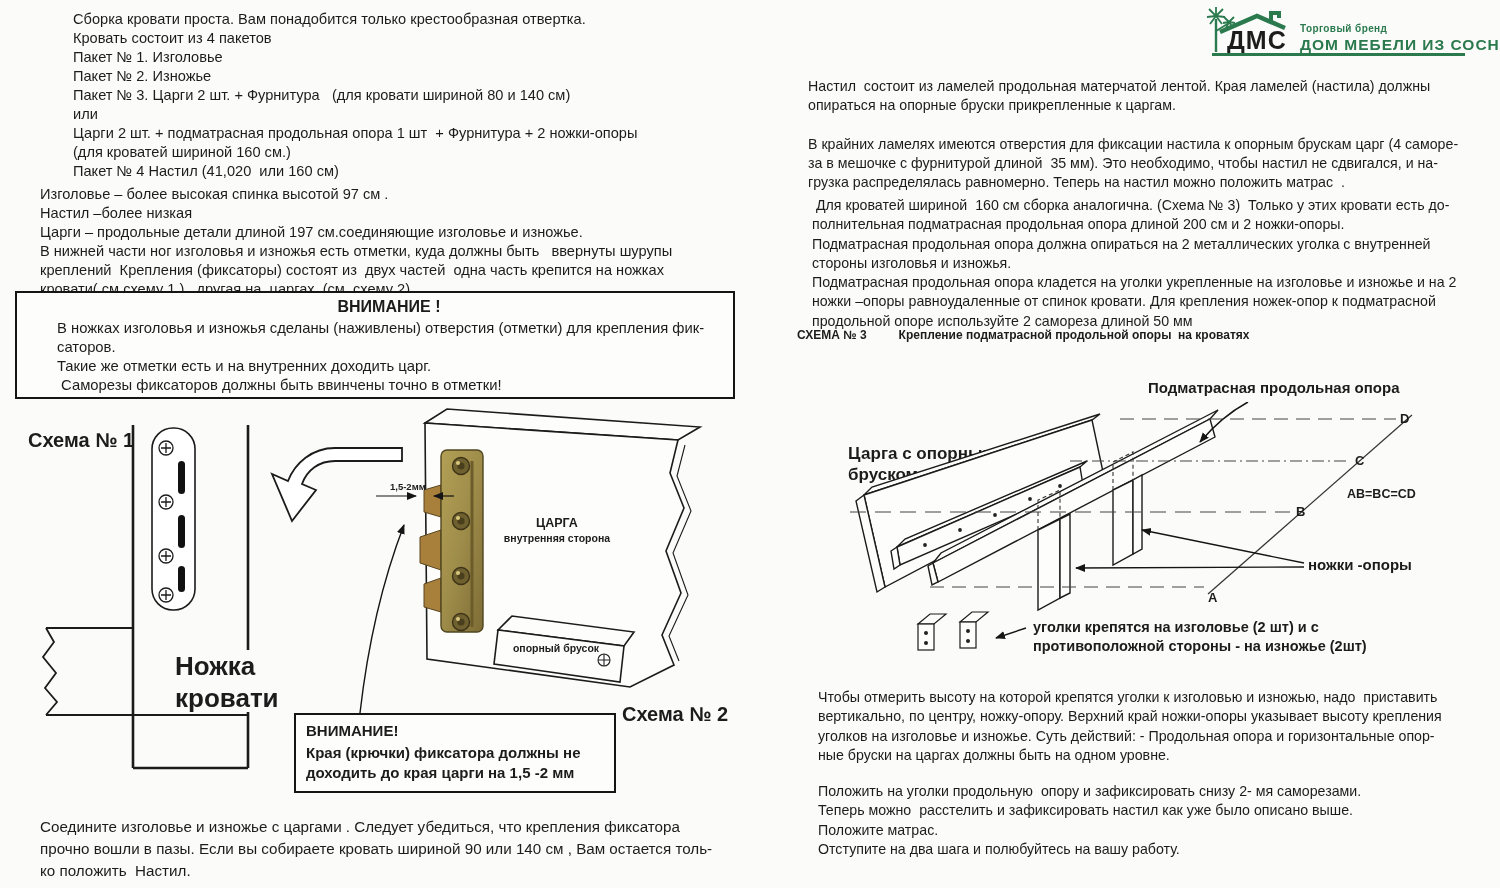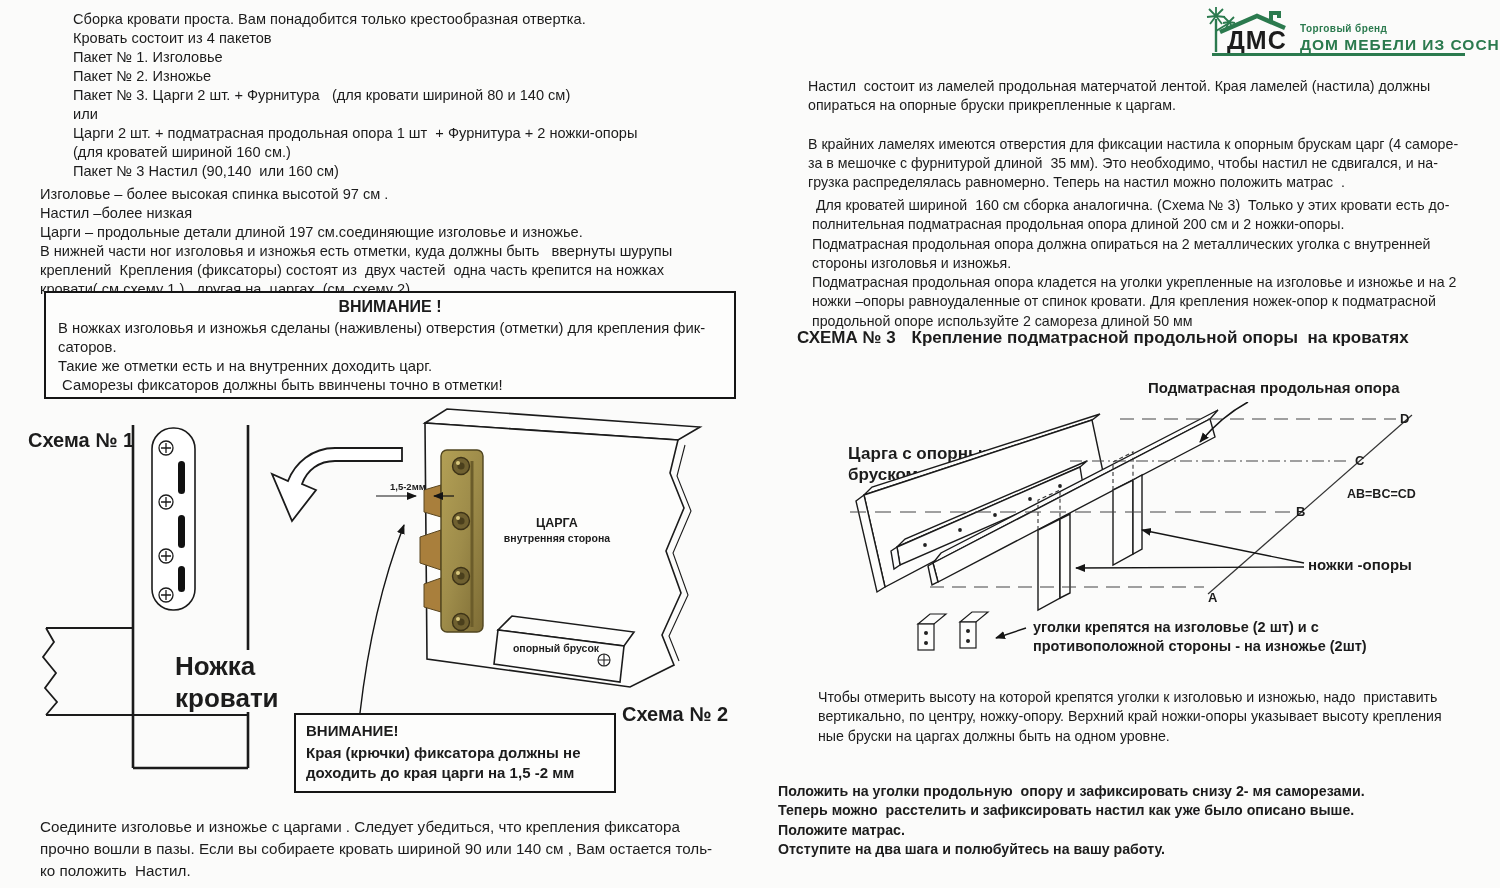--- a/index.html
+++ b/index.html
@@ -10,21 +10,21 @@
   }
   .abs{position:absolute;}
   .lines{font-size:14.6px;line-height:19px;}
   .lines .tl{white-space:pre;min-height:19px;}
   .rlines{font-size:14.2px;line-height:19.3px;}
   .rlines .tl{white-space:pre;min-height:19.3px;}
   .warnbox{border:2px solid #151515;background:#fdfdfc;}
   .warntitle{text-align:center;font-weight:bold;font-size:16px;padding-top:5px;}
   .warnbody{padding:3px 10px 0 12px;font-size:14.8px;line-height:19px;}
   .warnbody .tl{white-space:pre;min-height:19px;}
-  .h-schema{font-weight:bold;font-size:17px;display:flex;gap:16px;}
+  .h-schema{font-weight:bold;font-size:12px;display:flex;gap:32px;}
   .h-schema span{white-space:pre;}
   .biglabel{font-weight:bold;font-size:15px;white-space:pre;}
   .green{color:#2b7a4e;}
   svg text{font-family:"Liberation Sans",sans-serif;fill:#1c1c1c;}
   svg .b{font-weight:bold;}
   .logo-tag{font-size:10px;font-weight:bold;letter-spacing:.4px;}
   .logo-brand{font-size:15.5px;font-weight:bold;letter-spacing:1px;white-space:pre;}
   .logo-rule{background:#2b7a4e;height:3px;}
 </style>
 </head>
@@ -51,33 +51,33 @@
 
 <div class="abs lines" style="left:40px;top:10px;margin-left:33px;">
     <div class="tl">Сборка кровати проста. Вам понадобится только крестообразная отвертка.</div>
     <div class="tl">Кровать состоит из 4 пакетов</div>
     <div class="tl">Пакет № 1. Изголовье</div>
     <div class="tl">Пакет № 2. Изножье</div>
     <div class="tl">Пакет № 3. Царги 2 шт. + Фурнитура   (для кровати шириной 80 и 140 см)</div>
     <div class="tl">или</div>
     <div class="tl">Царги 2 шт. + подматрасная продольная опора 1 шт  + Фурнитура + 2 ножки-опоры</div>
     <div class="tl">(для кроватей шириной 160 см.)</div>
-    <div class="tl">Пакет № 3 Настил (90,140  или 160 см)</div>
+    <div class="tl">Пакет № 4 Настил (41,020  или 160 см)</div>
   </div>
 
 <div class="abs lines" style="left:40px;top:186px;line-height:17.6px;">
     <div class="tl">Изголовье – более высокая спинка высотой 97 см .</div>
     <div class="tl">Настил –более низкая</div>
     <div class="tl">Царги – продольные детали длиной 197 см.соединяющие изголовье и изножье.</div>
     <div class="tl">В нижней части ног изголовья и изножья есть отметки, куда должны быть   ввернуты шурупы</div>
     <div class="tl">креплений  Крепления (фиксаторы) состоят из  двух частей  одна часть крепится на ножках</div>
     <div class="tl">кровати( см схему 1.) , другая на  царгах. (см. схему 2)</div>
   </div>
 
-<div class="abs warnbox" style="left:44px;top:291px;width:688px;height:104px;">
+<div class="abs warnbox" style="left:15px;top:291px;width:688px;height:104px;padding-left:28px;">
   <div class="warntitle">ВНИМАНИЕ !</div>
   <div class="warnbody">
       <div class="tl">В ножках изголовья и изножья сделаны (наживлены) отверстия (отметки) для крепления фик-</div>
       <div class="tl">саторов.</div>
       <div class="tl">Такие же отметки есть и на внутренних доходить царг.</div>
       <div class="tl"> Саморезы фиксаторов должны быть ввинчены точно в отметки!</div>
     </div>
 </div>
 
 <div class="abs lines" style="left:40px;top:816px;line-height:22px;font-size:15.2px;">
@@ -308,21 +308,22 @@
     </g>
   </g>
   <path d="M206,226 L176,236" fill="none" stroke="#151515" stroke-width="1.4" marker-end="url(#mb)"></path>
   <text x="213" y="230" class="b" font-size="14.5">уголки крепятся на изголовье (2 шт) и с</text>
   <text x="213" y="249" class="b" font-size="14.5">противоположной стороны - на изножье (2шт)</text>
 </svg>
 
 <div class="abs rlines" style="left:818px;top:688px;line-height:19px;">
     <div class="tl">Чтобы отмерить высоту на которой крепятся уголки к изголовью и изножью, надо  приставить</div>
     <div class="tl">вертикально, по центру, ножку-опору. Верхний край ножки-опоры указывает высоту крепления</div>
+    <div class="tl">уголков на изголовье и изножье. Суть действий: - Продольная опора и горизонтальные опор-</div>
     <div class="tl">ные бруски на царгах должны быть на одном уровне.</div>
   </div>
 
-<div class="abs rlines" style="left:778px;top:782px;line-height:19px;font-weight:bold;">
+<div class="abs rlines" style="left:818px;top:782px;line-height:19px;">
     <div class="tl">Положить на уголки продольную  опору и зафиксировать снизу 2- мя саморезами.</div>
     <div class="tl">Теперь можно  расстелить и зафиксировать настил как уже было описано выше.</div>
     <div class="tl">Положите матрас.</div>
     <div class="tl">Отступите на два шага и полюбуйтесь на вашу работу.</div>
   </div>
 
 </body></html>

